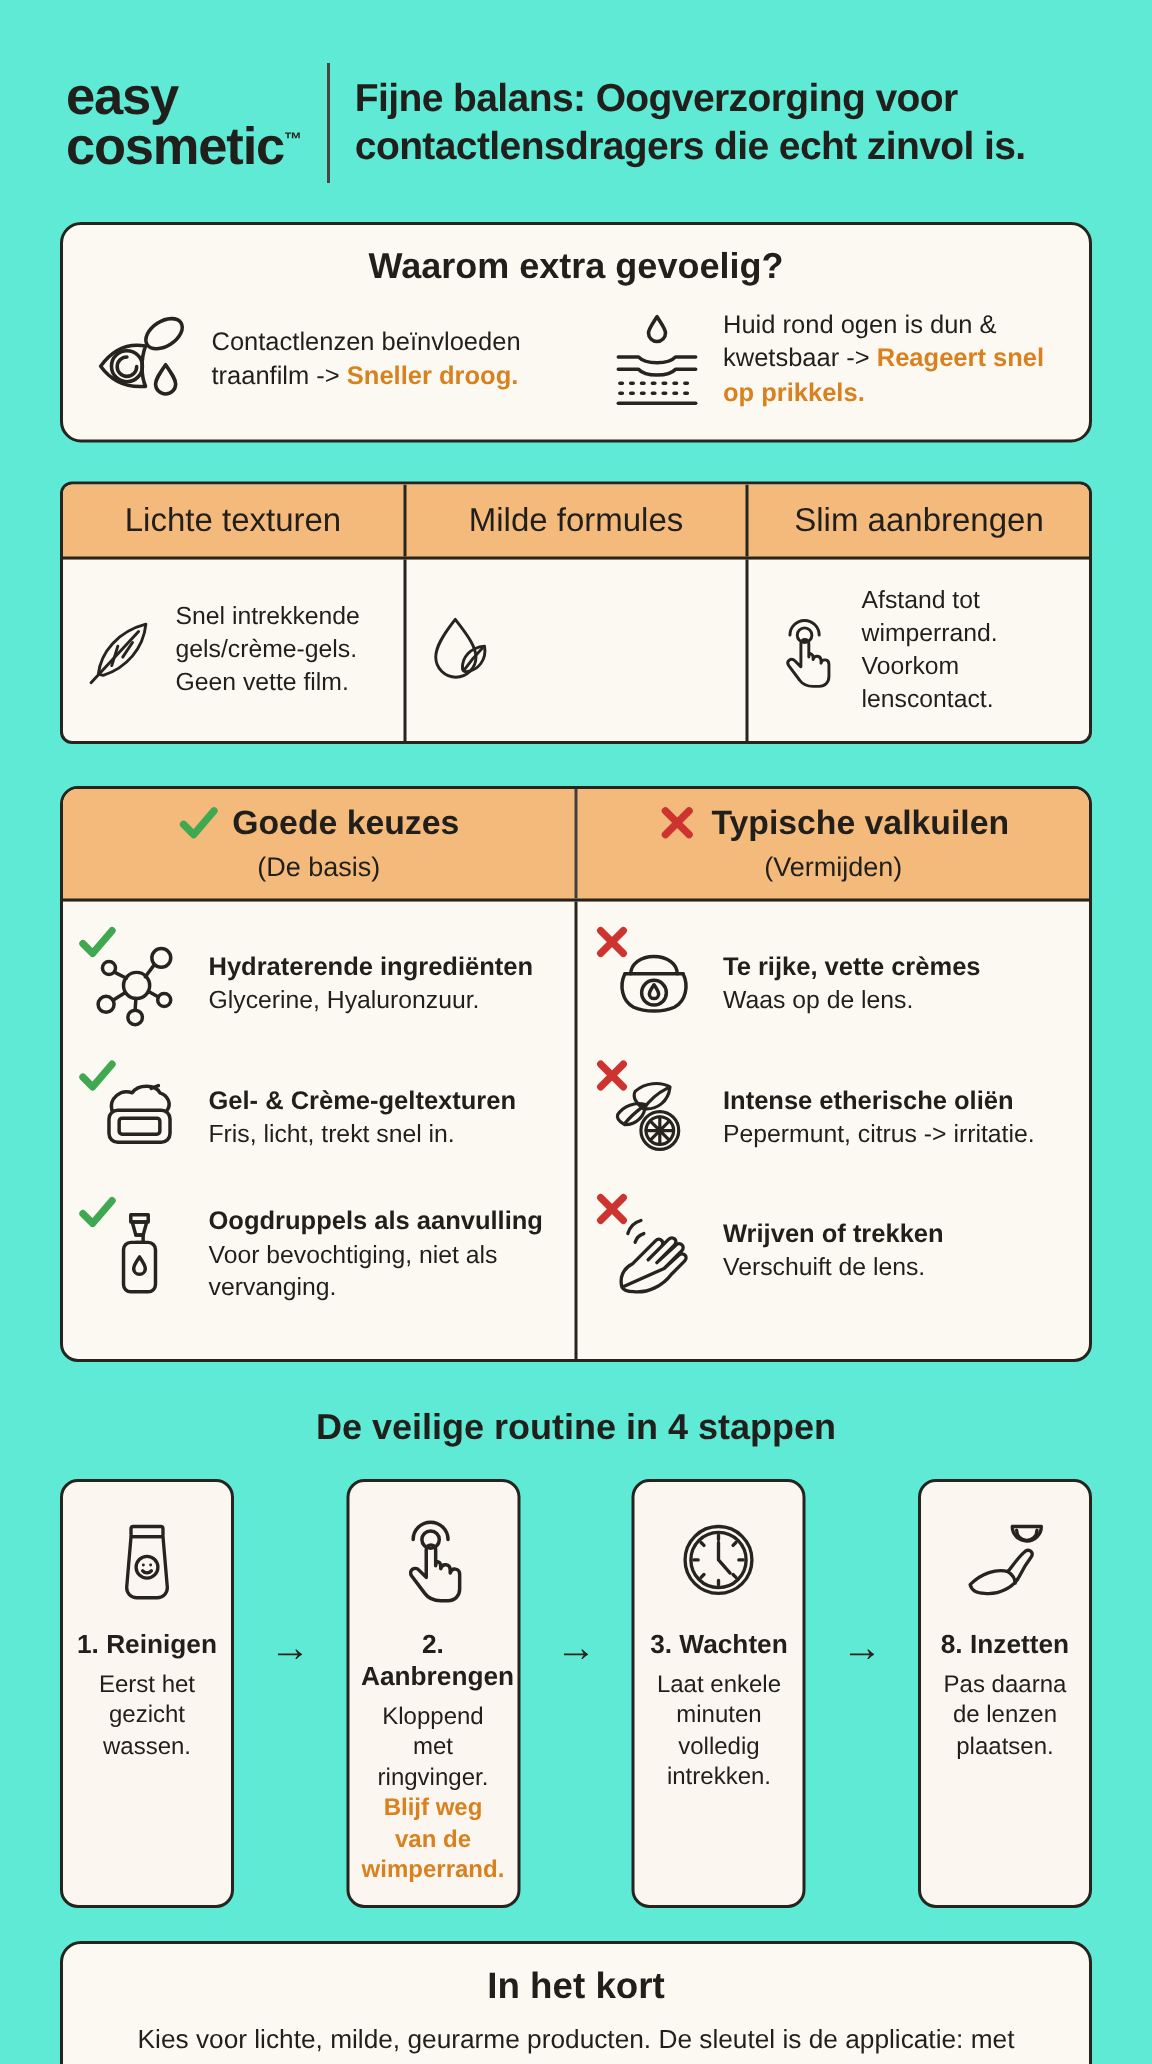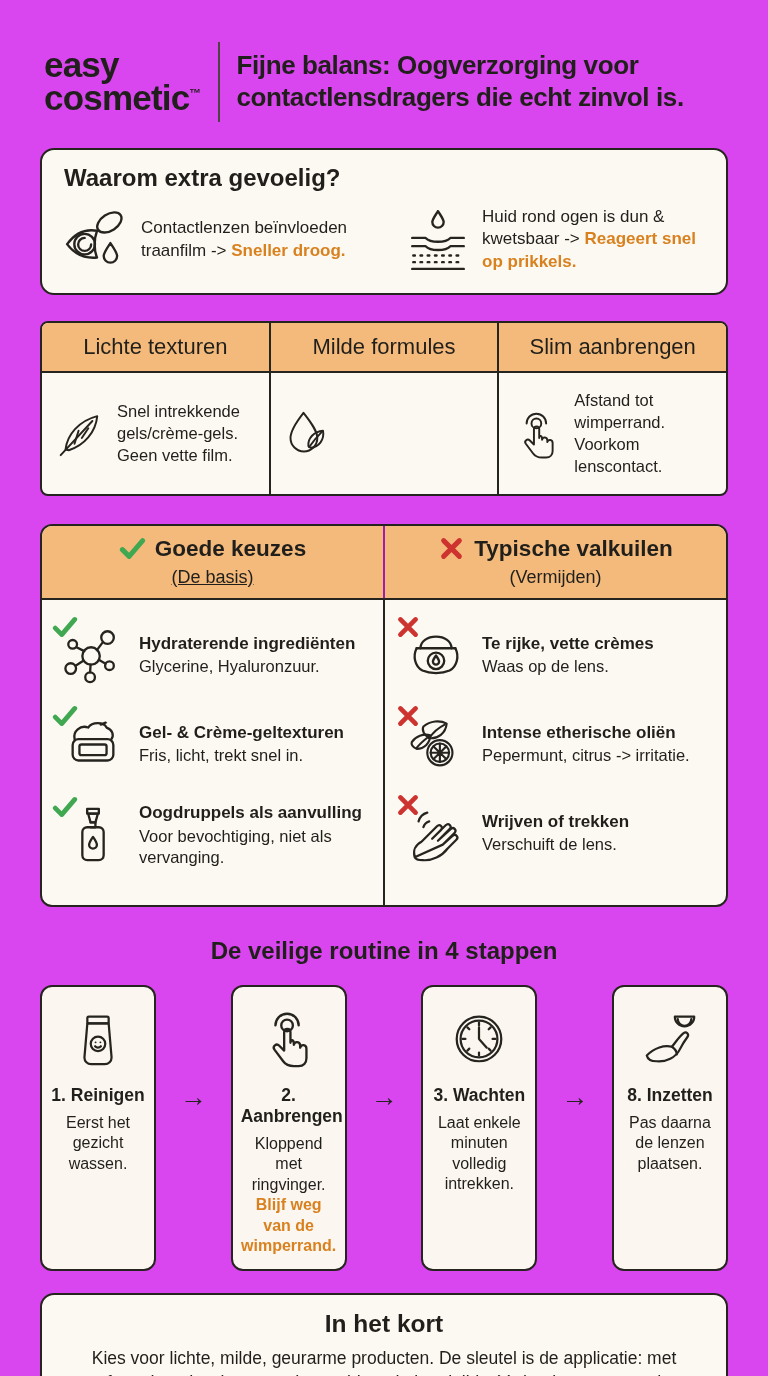--- a/index.html
+++ b/index.html
@@ -6,42 +6,42 @@
   body {
     margin: 0;
     background: #fbf1e7;
     font-family: "Liberation Sans", sans-serif;
     color: #211f1b;
   }
   .page {
     width: 768px;
     height: 1376px;
     padding: 42px 40px 0;
-    background: #d946ef;
+    background: #5eead4;
     overflow: hidden;
   }
 
   
   .header { display: flex; align-items: center; gap: 17px; padding-left: 4px; }
   .logo { font-weight: bold; font-size: 35px; line-height: 0.94; letter-spacing: -0.8px; }
   .logo .tm { font-size: 12px; vertical-align: super; font-weight: bold; }
   .v-divider { width: 2px; height: 80px; background: #4a463f; flex-shrink: 0; }
   .main-title { font-size: 26px; font-weight: bold; line-height: 1.22; letter-spacing: -0.4px; max-width: 505px; }
 
   
   .box {
     border: 2px solid #26241f;
     border-radius: 14px;
     background: #fcf9f2;
   }
   .accent { color: #d9811f; font-weight: bold; }
 
   
   .why { margin-top: 26px; padding: 14px 22px 20px; }
-  .why h2 { text-align: left; font-size: 24px; margin-bottom: 14px; }
+  .why h2 { text-align: center; font-size: 24px; margin-bottom: 14px; }
   .why-row { display: flex; gap: 42px; }
   .why-item { flex: 1; display: flex; align-items: center; gap: 11px; }
   .why-item .icon { width: 66px; height: 66px; flex-shrink: 0; }
   .why-item .txt { font-size: 17px; line-height: 1.32; }
 
   
   .pillars { margin-top: 26px; border: 2px solid #26241f; border-radius: 8px; overflow: hidden; background: #fcf9f2; }
   .pillars-header { display: flex; background: #f4ba7c; border-bottom: 2px solid #26241f; }
   .pillars-header .cell {
     flex: 1; text-align: center; font-size: 22px; font-weight: normal; padding: 11px 4px;
@@ -49,21 +49,21 @@
   .pillars-header .cell:not(:last-child), .pillars-body .cell:not(:last-child) { border-right: 2px solid #26241f; }
   .pillars-body { display: flex; }
   .pillars-body .cell { flex: 1; display: flex; align-items: center; gap: 10px; padding: 17px 10px 17px 13px; }
   .pillars-body .icon { width: 52px; height: 52px; flex-shrink: 0; }
   .pillars-body .txt { font-size: 16.5px; line-height: 1.32; }
 
   
   .cmp { margin-top: 28px; border: 2px solid #26241f; border-radius: 12px; overflow: hidden; background: #fcf9f2; }
   .cmp-header { display: flex; background: #f4ba7c; border-bottom: 2px solid #26241f; }
   .cmp-header .cell { flex: 1; text-align: center; padding: 9px 4px 10px; }
-  .cmp-header .cell:first-child { border-right: 2px solid #a21caf; text-decoration: underline; }
+  .cmp-header .cell:first-child { border-right: 2px solid #404040; }
   .cmp-head-line { display: inline-flex; align-items: center; gap: 9px; font-size: 22.5px; font-weight: bold; }
   .cmp-head-line svg { width: 27px; height: 27px; }
   .cmp-sub { font-size: 18px; margin-top: 1px; }
   .cmp-body { display: flex; }
   .cmp-col { flex: 1; padding: 24px 16px 10px 20px; }
   .cmp-col:first-child { border-right: 2px solid #26241f; }
   .cmp-item { display: flex; align-items: center; gap: 15px; margin-bottom: 27px; }
   .cmp-icon { position: relative; width: 62px; height: 62px; flex-shrink: 0; }
   .cmp-icon .mark { position: absolute; top: -10px; left: -10px; width: 26px; height: 26px; }
   .cmp-txt .t { font-size: 17px; font-weight: bold; line-height: 1.25; }

